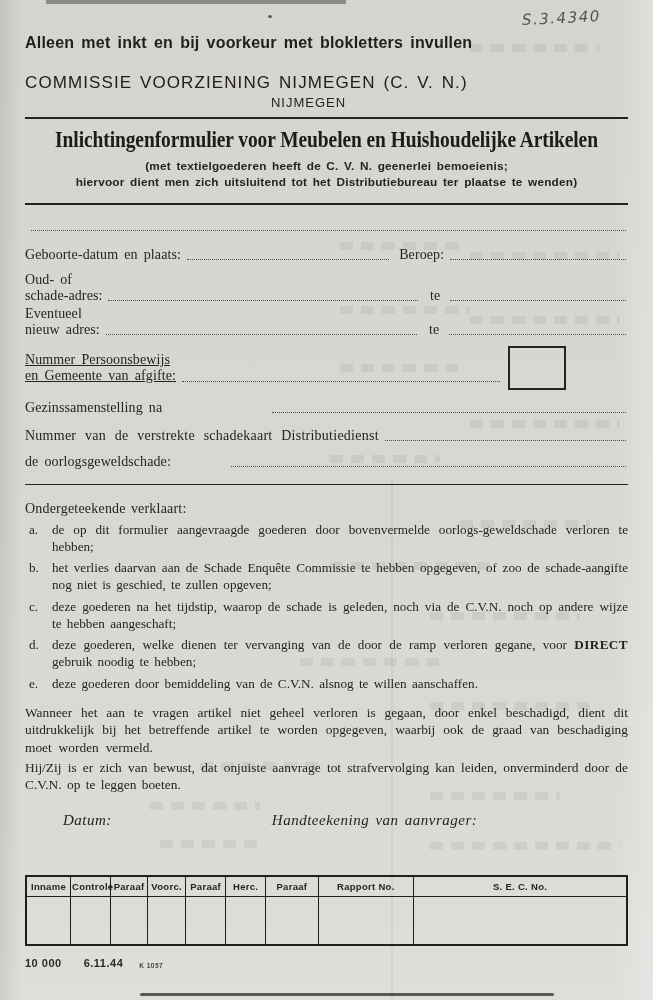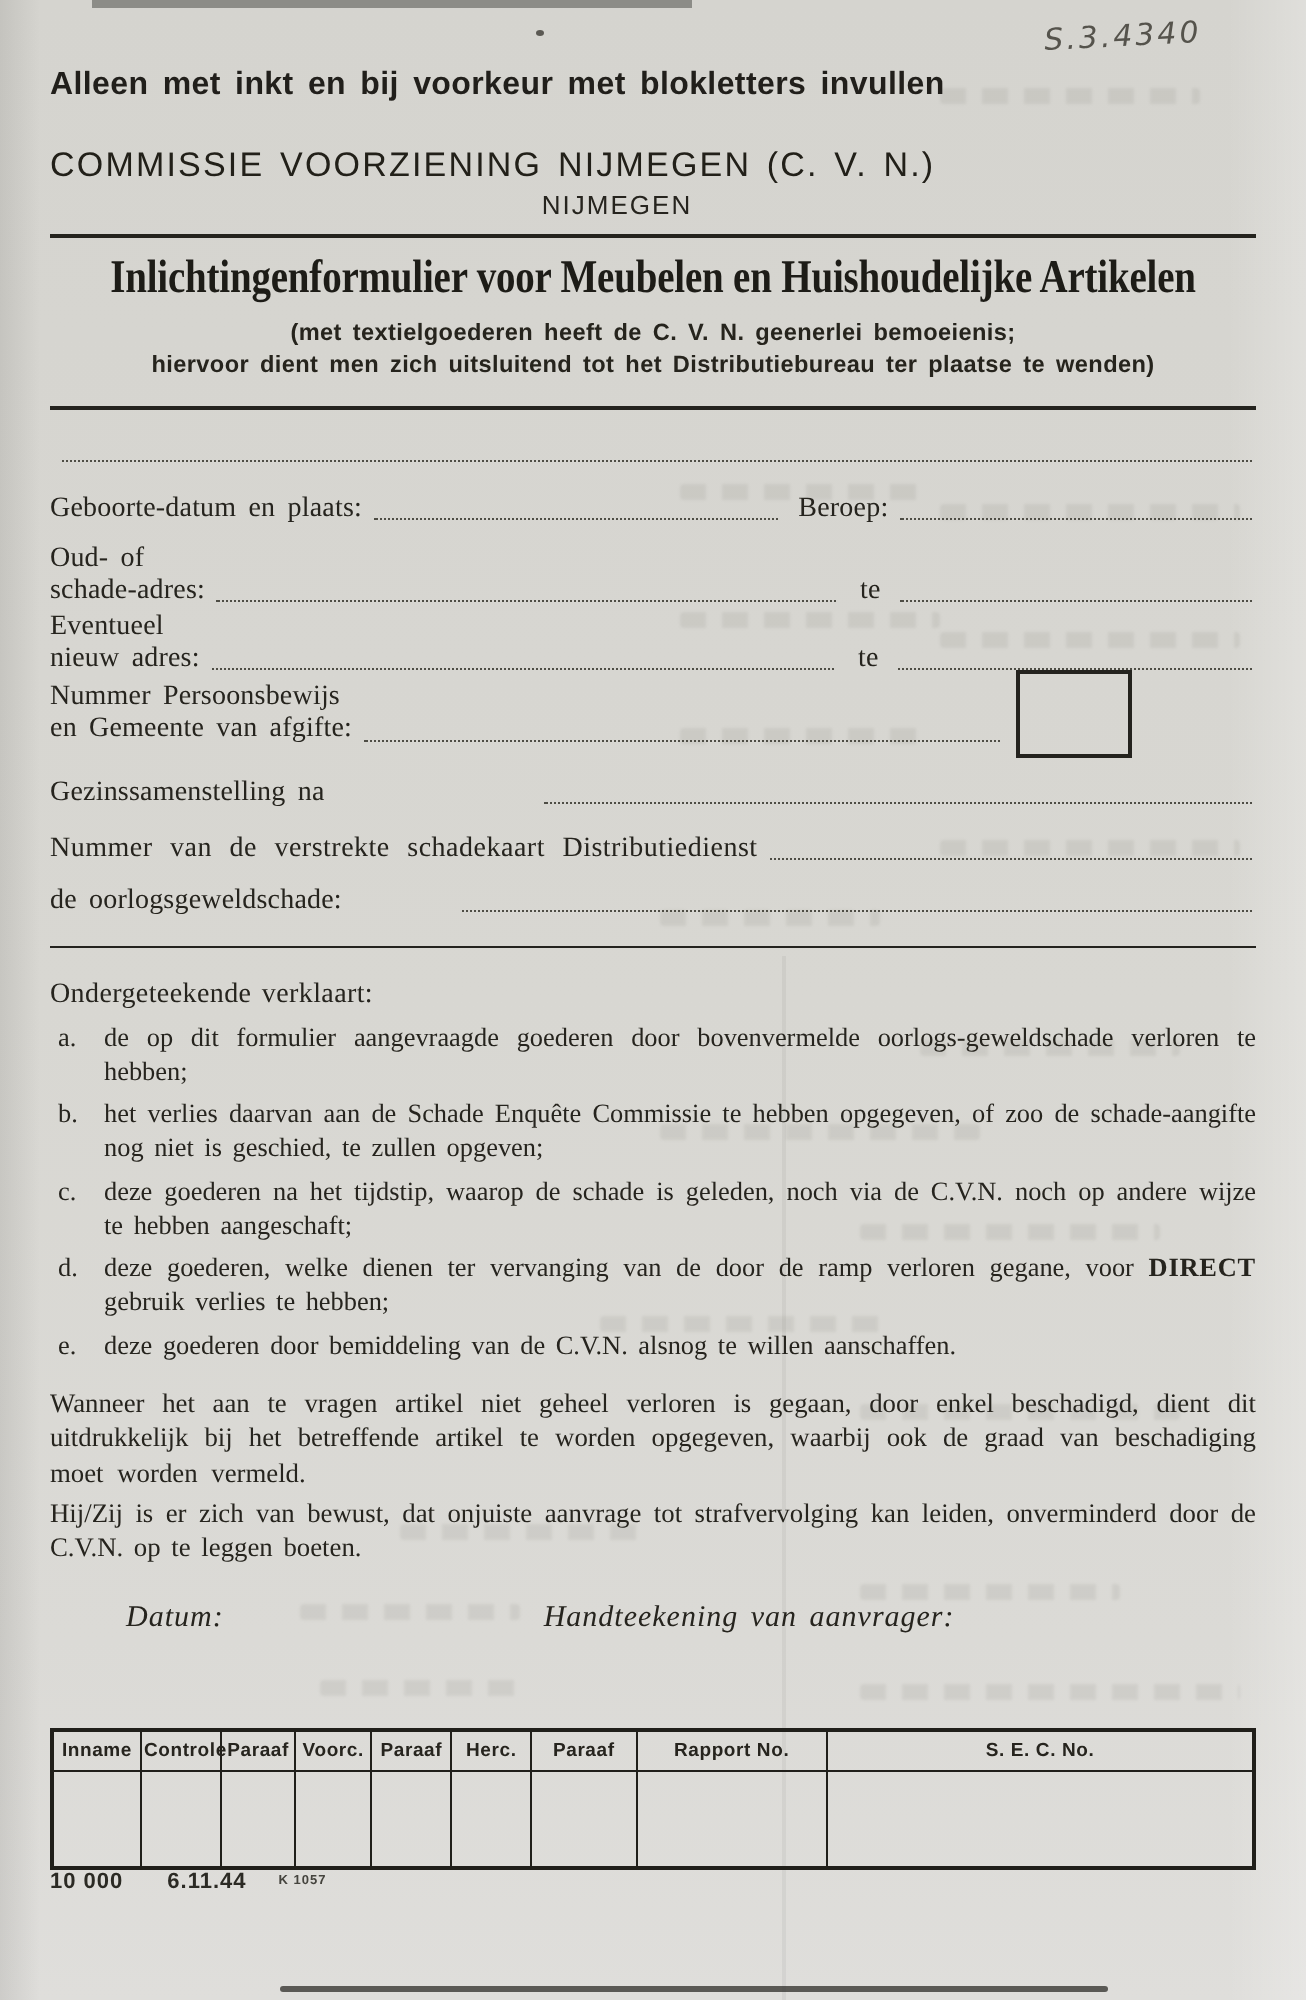--- a/index.html
+++ b/index.html
@@ -54,21 +54,21 @@
   .dots{flex:1;border-bottom:1.6px dotted #4e4d45;margin:0 2px 3px 6px;height:12px;}
   .te{margin:0 4px 0 10px;flex:none;}
   .row1{margin-top:13px;}
   .row2{margin-top:13px;}
   .row2 .dots.d1{flex:1.15;}
   .row2 .beroep{margin-left:8px;flex:none;}
   .row3{margin-top:9px;}
   .row3 .dots.d1,.row4 .dots.d1{flex:1.85;}
   .row3 .dots.d2,.row4 .dots.d2{flex:1.05;}
   .row4{margin-top:2px;}
-  .row5{margin-top:3px;position:relative;}
+  .row5{margin-top:14px;position:relative;text-decoration:underline;}
   .row5 .dots{margin-right:128px;}
   .pb-box{position:absolute;right:62px;bottom:-5px;width:54px;height:40px;border:2.2px solid #24231e;}
   .row6{margin-top:15px;gap:41px;}
   .row7{margin-top:10px;}
   .row8{margin-top:12px;}
   .row8 .f-lbl{word-spacing:5px;letter-spacing:.25px;}
 
   
   .decl-intro{margin-top:16px;font-size:14px;letter-spacing:.2px;word-spacing:1.5px;}
   .decl-item{display:flex;margin-top:5px;font-size:13.2px;line-height:1.27;}
@@ -83,21 +83,21 @@
   .date-label{margin-left:38px;}
   .sig-label{margin-left:160px;}
 
   
   .stamp-table{width:100%;margin-top:46px;border-collapse:collapse;border:2.2px solid #201f1a;table-layout:fixed;}
   .stamp-table th{border:1.6px solid #201f1a;font-family:"Liberation Sans",sans-serif;
     font-weight:bold;font-size:9.5px;letter-spacing:.3px;padding:4px 1px;text-align:center;color:#26241e;}
   .stamp-table td{border:1.6px solid #201f1a;height:45px;}
 
   
-  .print-line{display:flex;align-items:center;margin-top:0;
+  .print-line{display:flex;align-items:flex-end;margin-top:11px;
     font-family:"Liberation Sans",sans-serif;font-weight:bold;font-size:11px;letter-spacing:.5px;color:#2b2a24;}
   .print-date{margin-left:22px;}
   .print-code{margin-left:16px;font-size:6.5px;color:#45443e;}
 </style>
 </head>
 <body>
 
 <div class="page">
 
   <div class="top-strip"></div>
@@ -204,21 +204,21 @@
     <div class="decl-item">
       <div class="decl-letter">b.</div>
       <div class="decl-text">het verlies daarvan aan de Schade Enquête Commissie te hebben opgegeven, of zoo de schade-aangifte nog niet is geschied, te zullen opgeven;</div>
     </div>
     <div class="decl-item">
       <div class="decl-letter">c.</div>
       <div class="decl-text">deze goederen na het tijdstip, waarop de schade is geleden, noch via de C.V.N. noch op andere wijze te hebben aangeschaft;</div>
     </div>
     <div class="decl-item">
       <div class="decl-letter">d.</div>
-      <div class="decl-text"><span>deze goederen, welke dienen ter vervanging van de door de ramp verloren gegane, voor </span><span class="direct">DIRECT</span><span> gebruik verlies te hebben;</span></div>
+      <div class="decl-text"><span>deze goederen, welke dienen ter vervanging van de door de ramp verloren gegane, voor </span><span class="direct">DIRECT</span><span> gebruik noodig te hebben;</span></div>
     </div>
     <div class="decl-item">
       <div class="decl-letter">e.</div>
       <div class="decl-text">deze goederen door bemiddeling van de C.V.N. alsnog te willen aanschaffen.</div>
     </div>
 
     <div class="decl-p">Wanneer het aan te vragen artikel niet geheel verloren is gegaan, door enkel beschadigd, dient dit uitdrukkelijk bij het betreffende artikel te worden opgegeven, waarbij ook de graad van beschadiging moet worden vermeld.</div>
     <div class="decl-p p2">Hij/Zij is er zich van bewust, dat onjuiste aanvrage tot strafvervolging kan leiden, onverminderd door de C.V.N. op te leggen boeten.</div>
 
     <div class="sig-row">

